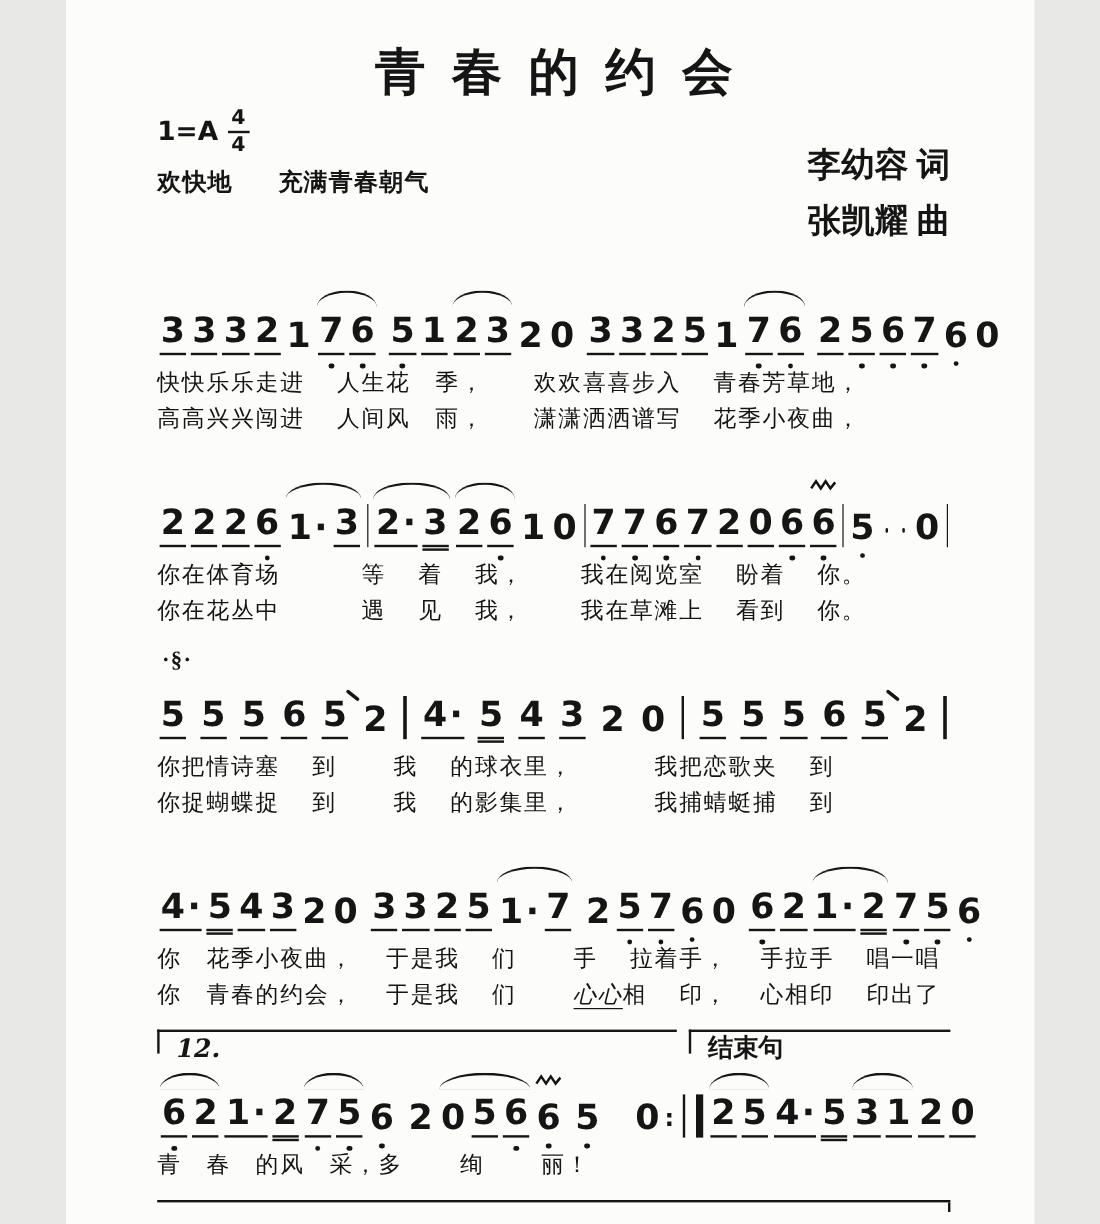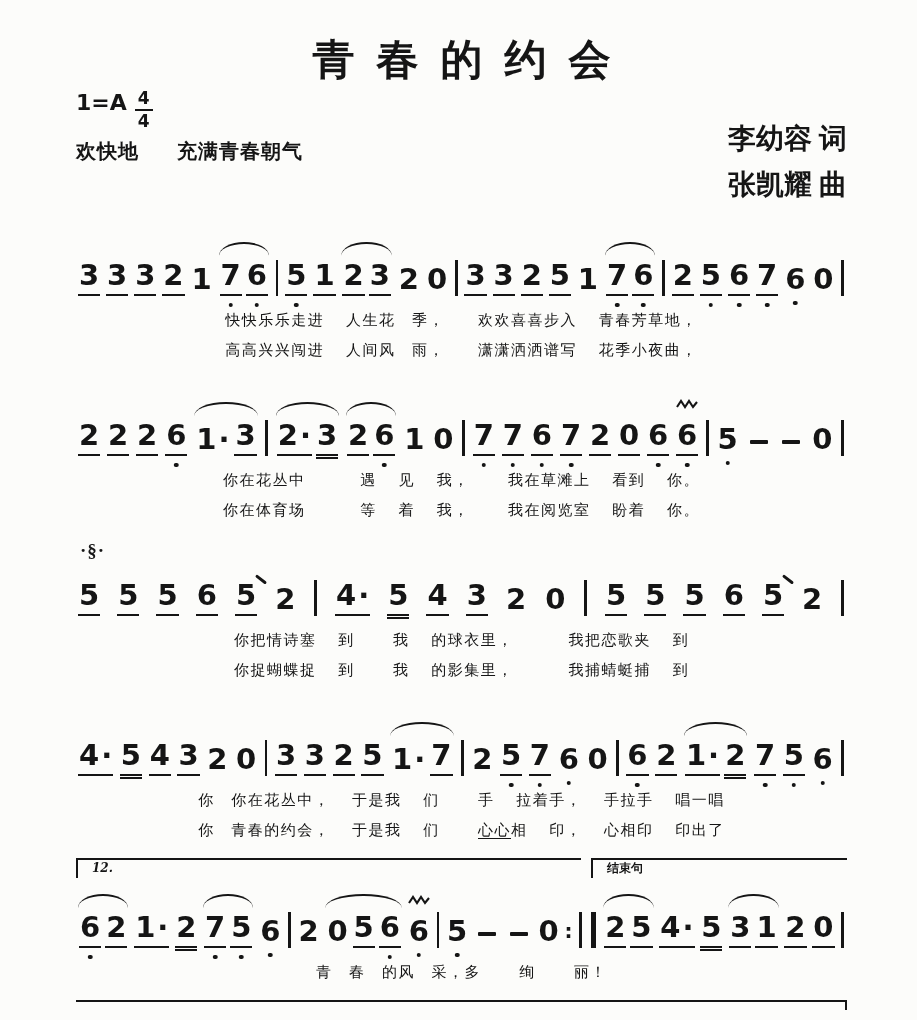--- a/index.html
+++ b/index.html
@@ -1,37 +1,37 @@
 <!DOCTYPE html>
 <html><head>
 <meta charset="utf-8">
 <style>
   html,body{margin:0;padding:0;background:#e8e8e6;}
   .sheet{
     position:relative;
-    width:917px;height:1020px;
+    width:807px;height:1020px;
     margin:0 auto;
     background:#fcfcfa;
     box-sizing:border-box;
     padding:6px 70px 10px 76px;
     color:#151515;
     overflow:hidden;
     font-family:"Liberation Serif", serif;
   }
   
   .title{
     text-align:center;
     font-size:42px;
     font-weight:700;
     letter-spacing:22px;
     text-indent:22px;
     margin:26px 0 2px;
   }
   .meta{display:flex;justify-content:space-between;align-items:flex-start;margin-top:2px;}
-  .keyline{font:700 22px "DejaVu Sans",sans-serif;display:flex;gap:8px;}
+  .keyline{font:700 22px "DejaVu Sans",sans-serif;display:flex;align-items:center;gap:8px;}
   .meter{display:inline-flex;flex-direction:column;align-items:center;line-height:1;font-size:17px;}
   .meter .mnum{border-bottom:2px solid #151515;padding:0 3px 2px;}
   .meter .mden{padding-top:2px;}
   .tempoline{font-size:20px;font-weight:700;margin-top:8px;letter-spacing:1px;}
   .tempoline .expr{margin-left:32px;}
   .credits{font-size:28px;font-weight:600;line-height:1.65;text-align:right;margin-top:26px;}
   
   .systems{margin-top:10px;}
   .system{position:relative;margin-bottom:13px;}
   .notes{
@@ -60,31 +60,31 @@
   .bar.thick{width:5.5px;}
   .barw{display:inline-flex;align-items:flex-end;gap:3px;}
   .rdots{font:700 20px "DejaVu Sans",sans-serif;margin:0 1px 5px;}
   .dash{width:18px;height:4px;background:#151515;margin:0 6px 12px;border-radius:1px;}
   .segno{position:absolute;top:2px;left:4px;font-size:19px;font-weight:700;}
   .segno::before{content:"·";margin-right:1px;}
   .segno::after{content:"·";margin-left:1px;}
   
   .bracket-row{display:flex;height:20px;margin-bottom:-8px;}
   .bracket{border-top:2.2px solid #151515;border-left:2.2px solid #151515;
-    font-size:12px;font-weight:600;padding:0 0 0 14px;line-height:1.2;box-sizing:border-box;}
+    font-size:21px;font-weight:600;padding:0 0 0 14px;line-height:1.2;box-sizing:border-box;}
   .bracket .blabel{position:relative;top:1px;}
   .bracket.b-left{width:65.5%;}
   .bracket.b-right{flex:1;margin-left:10px;}
   .blabel.ital{font-style:italic;font-family:"DejaVu Serif",serif;}
   .overline{position:relative;height:9px;border-top:2.2px solid #151515;margin:4px 0 -10px;}
   .overline::after{content:"";position:absolute;right:0;top:0;width:2.2px;height:8px;background:#151515;}
   
   .lyrics{margin-top:9px;}
-  .lyr{font-size:15px;line-height:30px;letter-spacing:1.5px;white-space:pre;text-align:center;}
-  .lyr-u{border-bottom:1.6px solid #151515;}
+  .lyr{font-size:19px;line-height:30px;letter-spacing:1.5px;white-space:pre;}
+  .lyr-u{border-bottom:1.6px solid #151515;font-style:italic;}
   .lyr-i{font-style:italic;font-family:"DejaVu Serif",serif;letter-spacing:0;}
 </style>
 </head>
 <body>
 
 <div class="sheet">
   <h1 class="title">青春的约会</h1>
 
   <div class="meta">
     <div>
@@ -184,22 +184,22 @@
                 <polyline points="1,8 5,2 9,8 13,2 17,8 21,3" fill="none" stroke="#151515" stroke-width="2.1"></polyline>
               </svg></span></span>
           <span class="bar"></span>
           <span class="n lo">5</span>
           <span class="dash"></span>
           <span class="dash"></span>
           <span class="n">0</span>
           <span class="bar"></span>
         </div>
         <div class="lyrics">
+          <div class="lyr"><span>你在体育场　　　 等　 着　 我，　　 我在阅览室　 盼着　 你。</span></div>
           <div class="lyr"><span>你在花丛中　　　 遇　 见　 我，　　 我在草滩上　 看到　 你。</span></div>
-          <div class="lyr"><span>你在体育场　　　 等　 着　 我，　　 我在阅览室　 盼着　 你。</span></div>
         </div>
       </section>
       <section class="system">
         <span class="segno">§</span>
         <div class="notes">
           <span class="n u1">5</span>
           <span class="n u1">5</span>
           <span class="n u1">5</span>
           <span class="n u1">6</span>
           <span class="n u1">5<span class="tick"></span></span>
@@ -254,21 +254,21 @@
           <span class="slur">
             <span class="n u1">1<span class="adot">·</span></span>
             <span class="n u2">2</span>
           </span>
           <span class="n u1 lo">7</span>
           <span class="n u1 lo">5</span>
           <span class="n lo">6</span>
           <span class="bar"></span>
         </div>
         <div class="lyrics">
-          <div class="lyr"><span>你　你在花丛中，　 于是我　 们　　 手　 拉着手，　 手拉手　 唱一唱</span></div>
+          <div class="lyr"><span>你　花季小夜曲，　 于是我　 们　　 手　 拉着手，　 手拉手　 唱一唱</span></div>
           <div class="lyr"><span>你　青春的约会，　 于是我　 们　　 </span><span class="lyr-u">心心</span><span>相　 印，　 心相印　 印出了</span></div>
         </div>
       </section>
       <section class="system">
         <div class="bracket-row">
           <div class="bracket b-left"><span class="blabel ital">12.</span></div>
           <div class="bracket b-right"><span class="blabel">结束句</span></div>
         </div>
         <div class="notes">
           <span class="slur">

